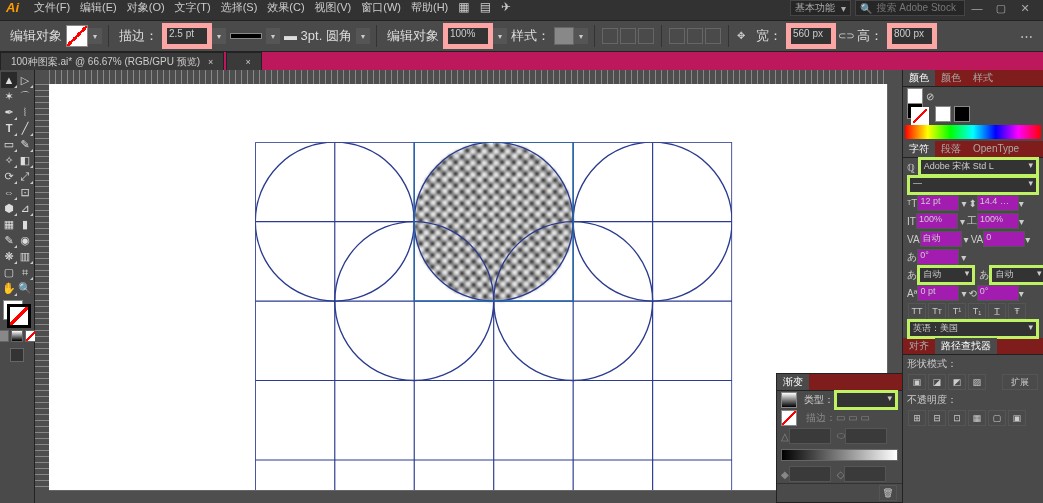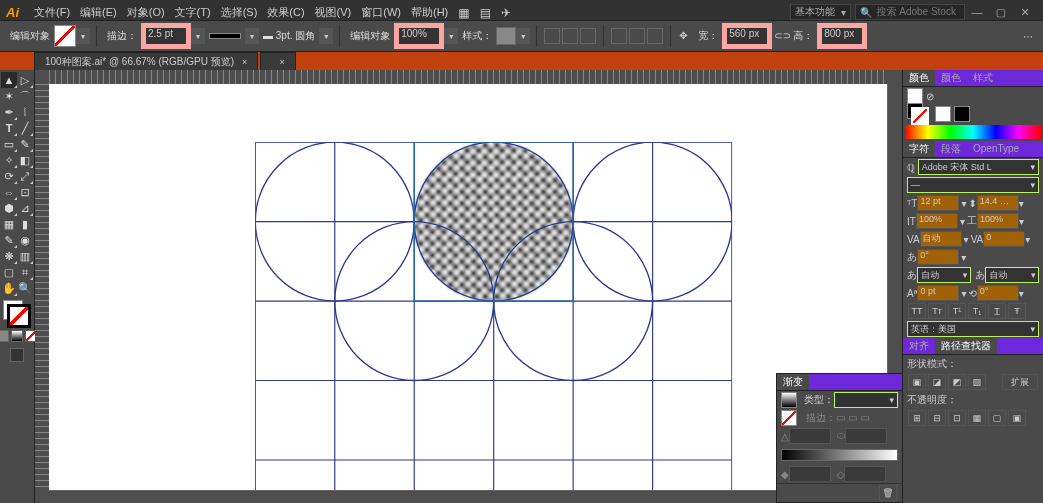--- a/index.html
+++ b/index.html
@@ -1,31 +1,31 @@
 <!DOCTYPE html>
 <html><head>
 <meta charset="utf-8">
 <style>
   html,body{margin:0;padding:0;width:1043px;height:503px;background:#323232;font-family:"Microsoft YaHei",Arial,sans-serif;font-size:10px;color:#ccc;overflow:hidden}
-  .menubar{height:20px;background:#323232;display:flex;align-items:flex-end;padding:0 6px;border-bottom:1px solid #222}
+  .menubar{height:20px;background:#323232;display:flex;align-items:flex-start;padding:0 6px;border-bottom:1px solid #222}
   .menubar .logo{color:#ff9a00;font-weight:bold;font-size:13px;font-style:italic;margin-right:10px}
   .menubar .mi{margin:0 5px;cursor:default;font-size:11px;color:#ccc}
   .menubar .spacer{flex:1}
   .menubar .rgroup{display:flex;align-items:center}
   .menubar .rbox{background:#262626;border:1px solid #444;height:14px;padding:0 4px;margin-left:4px;display:flex;align-items:center;font-size:10px;color:#aaa}
   .wbtn{width:24px;text-align:center;color:#aaa;font-size:11px}
   .optbar{height:30px;background:#4a4a4a;border-bottom:1px solid #222;display:flex;align-items:center;padding:0 6px}
-  .optbar .lbl{font-size:10px;color:#ddd;margin:0 4px}
+  .optbar .lbl{font-size:13px;color:#ddd;margin:0 4px}
   .swatch{width:20px;height:20px;border:1px solid #888;background:linear-gradient(135deg,#fff 45%,red 45%,red 55%,#fff 55%)}
   .tnum{width:36px;height:16px;background:#333;border:5px solid #fca5a5;color:#ccc;font-size:10px;padding:0 2px}
   .dd{width:14px;height:16px;background:#555;display:inline-flex;align-items:center;justify-content:center;font-size:8px}
   .strokeprev{width:30px;height:4px;background:#000;border:1px solid #888;margin:0 4px}
   .linecap{display:inline-block;width:14px;height:14px;border:1px solid #666;margin:0 1px}
   .sep{width:1px;height:22px;background:#333;margin:0 6px}
-  .tabbar{height:18px;background:#c2410c;display:flex;align-items:flex-start;padding-left:34px}
+  .tabbar{height:18px;background:#be185d;display:flex;align-items:flex-start;}
   .dtab{height:17px;padding:0 10px;background:#3a3a3a;border:1px solid #222;border-bottom:none;color:#ccc;font-size:10px;display:flex;align-items:center;margin-right:2px}
   .dtab .x{margin-left:8px;font-size:9px}
   .main{display:flex;height:435px}
   .tools{width:34px;background:#4a4a4a;border-right:1px solid #222;display:flex;flex-direction:column;align-items:center;padding-top:2px}
   .trow{display:flex}
   .tool{width:16px;height:16px;display:flex;align-items:center;justify-content:center;font-size:11px;color:#ddd;cursor:default;position:relative}
   .tool.sel{background:#2a2a2a}
   .tool .tri{position:absolute;right:0;bottom:0;width:0;height:0;border-left:3px solid transparent;border-bottom:3px solid #ccc}
   .fillstroke{width:28px;height:28px;position:relative;margin-top:4px}
   .fillstroke .fbox{width:18px;height:18px;background:#fff;border:1px solid #888;position:absolute;top:0;left:0}
@@ -35,28 +35,28 @@
   .bf1{background:#888}.bf2{background:linear-gradient(#fff,#000)}.bf3{background:linear-gradient(135deg,#fff 44%,red 44%,red 56%,#fff 56%)}
   .screen{width:12px;height:12px;border:1px solid #666;margin-top:6px;background:#333}
   .canvaszone{flex:1;position:relative;background:#4e4e4e}
   .rulerc{position:absolute;top:0;left:0;width:14px;height:14px;background:#4e4e4e;border-right:1px solid #777;border-bottom:1px solid #777}
   .rulerH{position:absolute;top:0;left:14px;right:14px;height:14px;background:#4e4e4e;border-bottom:1px solid #777;background-image:repeating-linear-gradient(to right,#888 0,#888 1px,transparent 1px,transparent 6px)}
   .rulerV{position:absolute;top:14px;left:0;width:14px;bottom:14px;background:#4e4e4e;border-right:1px solid #777;background-image:repeating-linear-gradient(to bottom,#888 0,#888 1px,transparent 1px,transparent 6px)}
   .cview{position:absolute;top:14px;left:14px;right:14px;bottom:14px;background:#fff;overflow:hidden}
   .scrollH{position:absolute;bottom:0;left:14px;right:14px;height:14px;background:#4e4e4e;border-top:1px solid #666}
   .scrollV{position:absolute;top:14px;right:0;width:14px;bottom:14px;background:#4e4e4e;border-left:1px solid #666}
   .panels{width:140px;background:#4a4a4a;border-left:1px solid #222;overflow:hidden;font-size:10px}
-  .ptabs{display:flex;background:#6d28d9;height:16px;border-bottom:1px solid #222}
+  .ptabs{display:flex;background:#7f1d1d;height:16px;border-bottom:1px solid #222}
   .ptab{padding:0 6px;line-height:16px;color:#aaa;font-size:10px}
   .ptab.act{background:#4a4a4a;color:#fff}
   .prow{display:flex;align-items:center;height:18px;padding:0 4px}
   .psw{width:14px;height:14px;border:1px solid #888;margin-right:3px}
   .spectrum{height:14px;background:linear-gradient(to right,red,yellow,lime,cyan,blue,magenta,red);margin:2px}
-  .pin{width:36px;height:14px;background:#a16207;border:1px solid #555;color:#ccc;font-size:9px;padding:0 2px}
-  .pselect{flex:1;height:14px;background:#333;border:1px solid #bef264;color:#ccc;font-size:9px;padding:0 3px;display:flex;align-items:center;justify-content:space-between}
+  .pin{width:36px;height:14px;background:#a21caf;border:1px solid #555;color:#ccc;font-size:9px;padding:0 2px}
+  .pselect{flex:1;height:14px;background:#333;border:3px solid #bef264;color:#ccc;font-size:9px;padding:0 3px;display:flex;justify-content:space-between}
   .pbtn{width:16px;height:14px;border:1px solid #555;margin:0 1px;display:flex;align-items:center;justify-content:center;font-size:9px;color:#ccc}
   .secpanel{position:absolute;right:140px;bottom:0;width:125px;background:#4a4a4a;border:1px solid #222;font-size:10px}
   .gradbar{height:10px;background:linear-gradient(to right,#000,#fff);margin:4px;border:1px solid #666}
   .noedit{color:#777;text-align:center;padding:4px}
   .ticon{display:inline-block;width:13px;height:13px;margin:0 2px;vertical-align:middle}
 </style>
 </head>
 <body>
 
 <div class="menubar">

